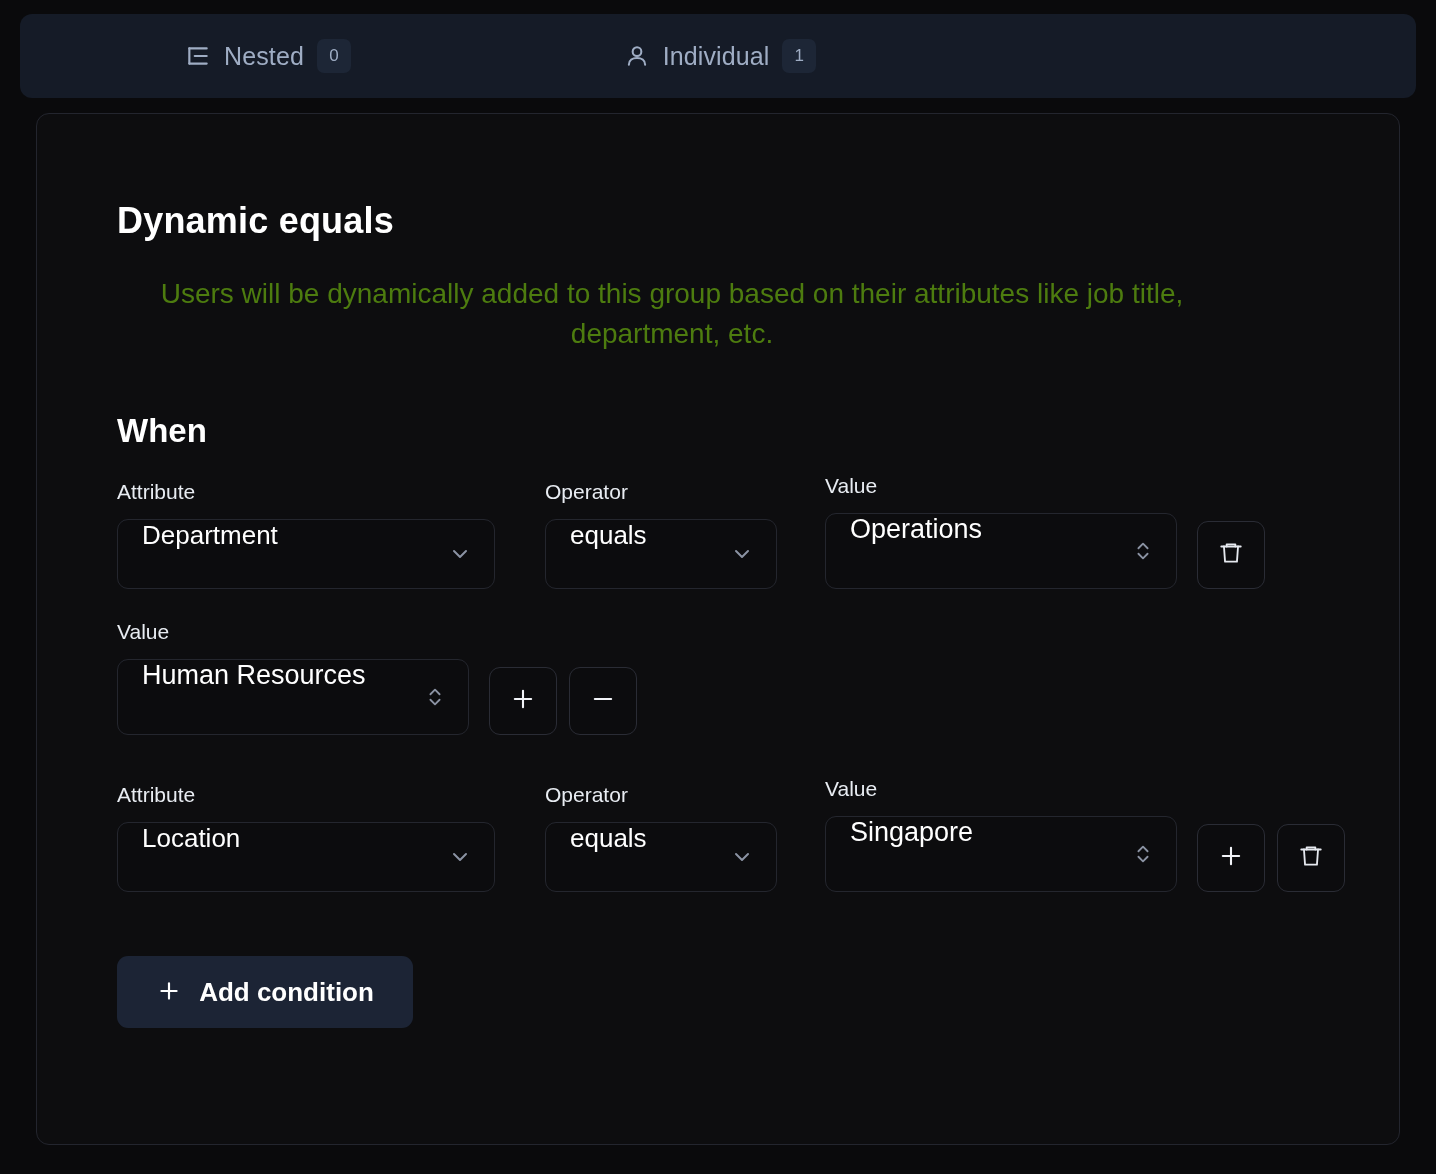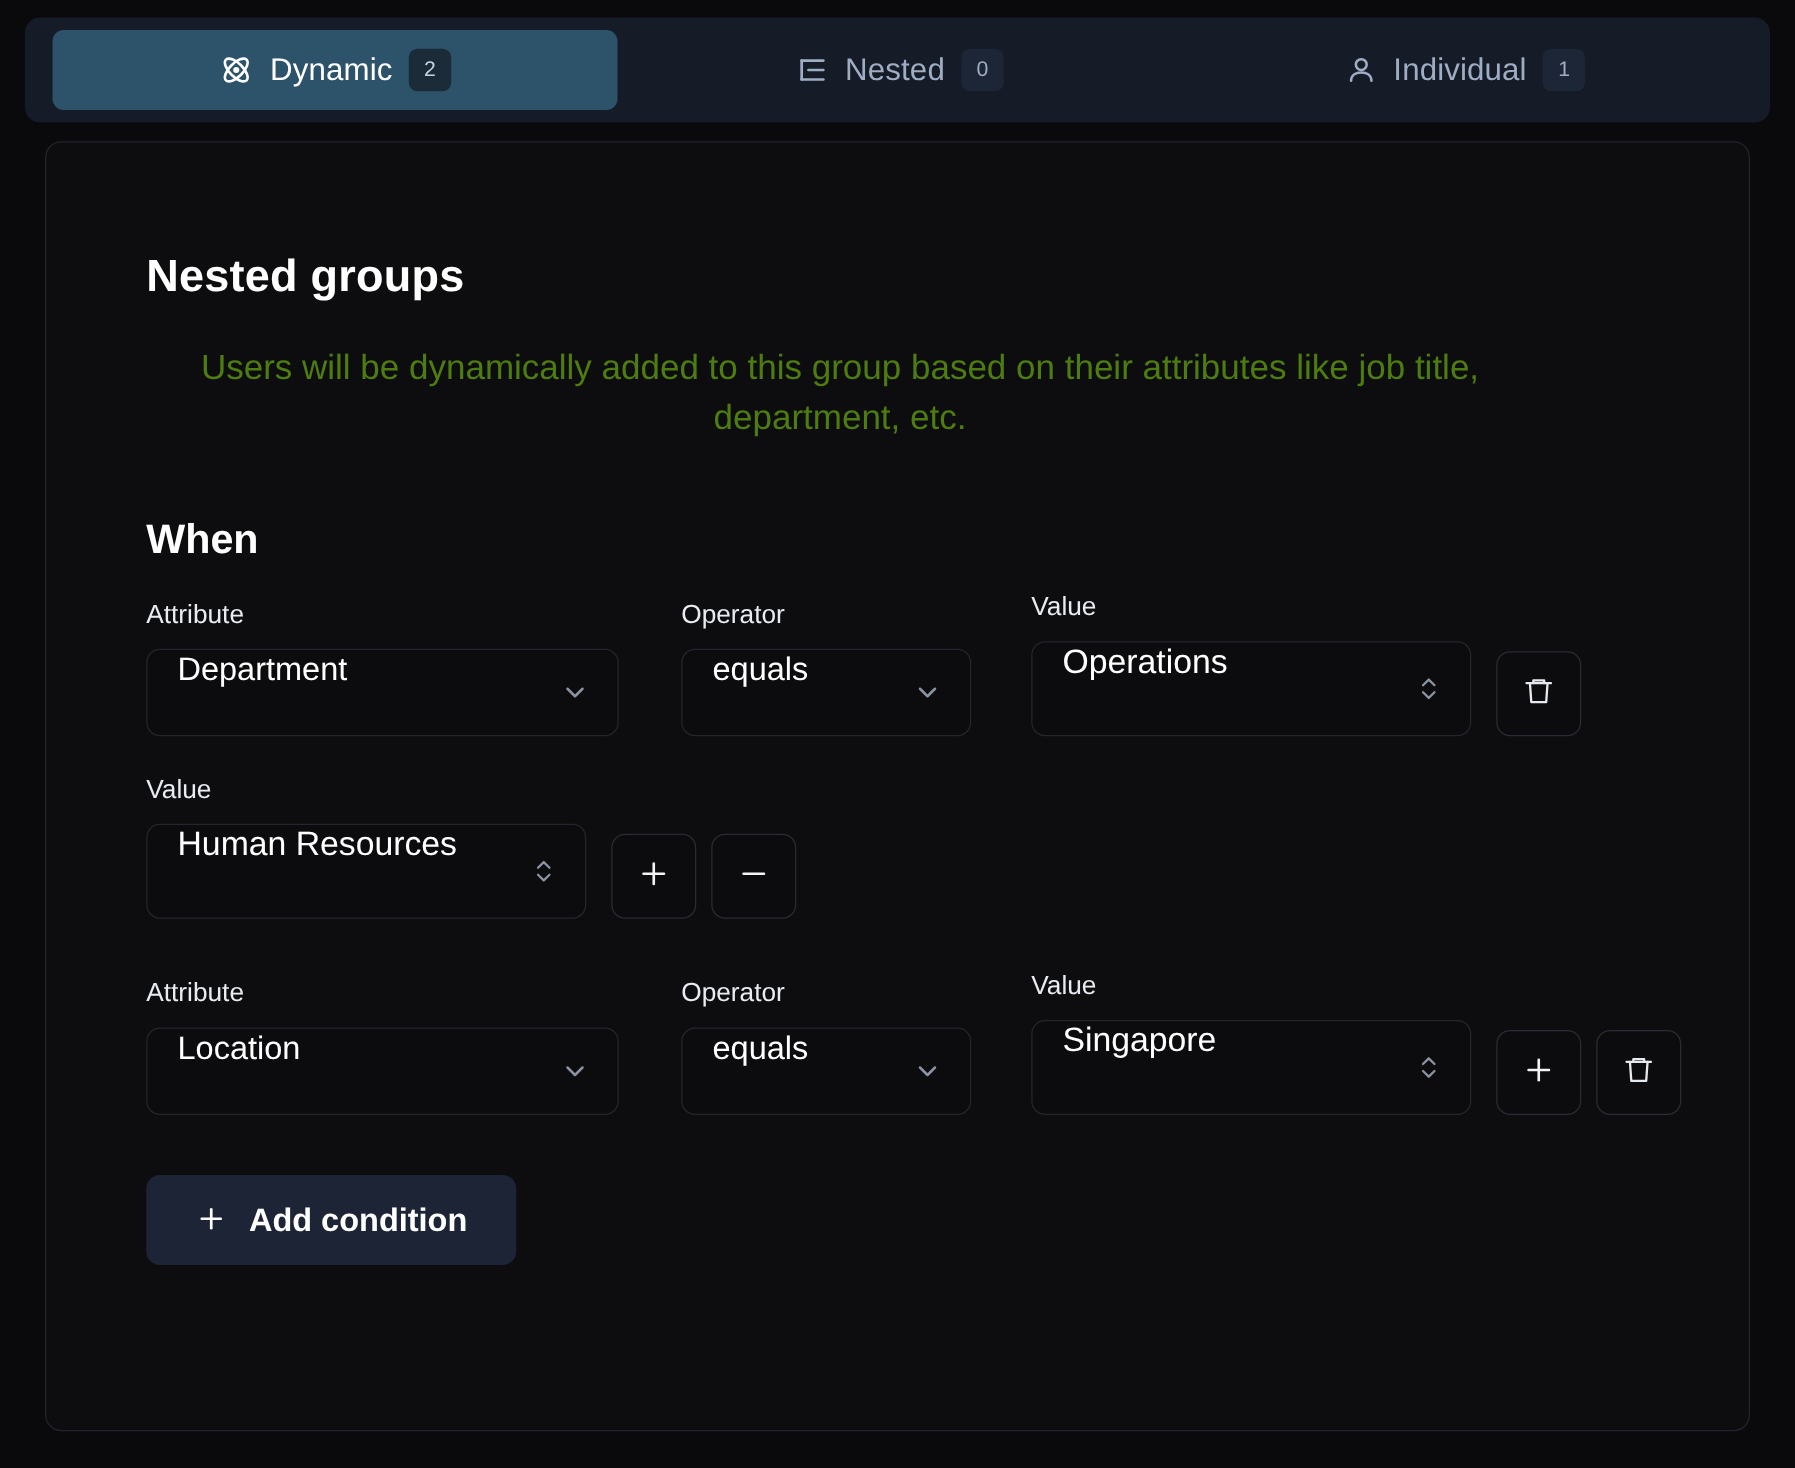--- a/index.html
+++ b/index.html
@@ -184,21 +184,21 @@
   .or-lead { width: 710px; display: flex; justify-content: flex-end; }
   .or-word {
     font-size: 25px;
     color: #7f8ba0;
     padding-bottom: 22px;
     padding-right: 28px;
   }
 
   
   .add-btn {
-    margin-top: 48px;
+    margin-top: 64px;
     width: 296px;
     height: 72px;
     background: #1c2435;
     border: none;
     border-radius: 11px;
     display: flex;
     align-items: center;
     justify-content: center;
     gap: 17px;
     cursor: pointer;
@@ -207,31 +207,20 @@
     font-size: 26px;
     font-weight: bold;
     color: #ffffff;
   }
 </style>
 </head>
 <body>
 
 <div class="tabbar">
 
-  <button class="tab tab-dynamic active">
-    <span class="tab-icon">
-      <svg width="28" height="28" viewBox="0 0 24 24" fill="none" stroke="#ffffff" stroke-width="1.8">
-        <circle cx="12" cy="12" r="2.1" fill="#ffffff" stroke="none"></circle>
-        <ellipse cx="12" cy="12" rx="10" ry="4.6" transform="rotate(45 12 12)"></ellipse>
-        <ellipse cx="12" cy="12" rx="10" ry="4.6" transform="rotate(-45 12 12)"></ellipse>
-      </svg>
-    </span>
-    <span class="tab-label">Dynamic</span>
-    <span class="badge">2</span>
-  </button>
 
   <button class="tab tab-nested">
     <span class="tab-icon">
       <svg width="26" height="26" viewBox="0 0 24 24" fill="none" stroke="#9fadc4" stroke-width="2" stroke-linecap="round">
         <path d="M4 5v14"></path>
         <path d="M4 5h16"></path>
         <path d="M9 12h11"></path>
         <path d="M4 19h16"></path>
       </svg>
     </span>
@@ -248,21 +237,21 @@
     </span>
     <span class="tab-label">Individual</span>
     <span class="badge">1</span>
   </button>
 
 </div>
 
 <div class="card">
   <div class="card-inner">
 
-    <div class="page-title">Nested groups</div>
+    <div class="page-title">Dynamic equals</div>
     <div class="page-desc">Users will be dynamically added to this group based on their attributes like job title, department, etc.</div>
     <div class="when-title">When</div>
 
     <div class="rows">
 
       <div class="row">
 
         <div class="field col-attr">
           <span class="field-label">Attribute</span>
           <div class="select select-attr">

